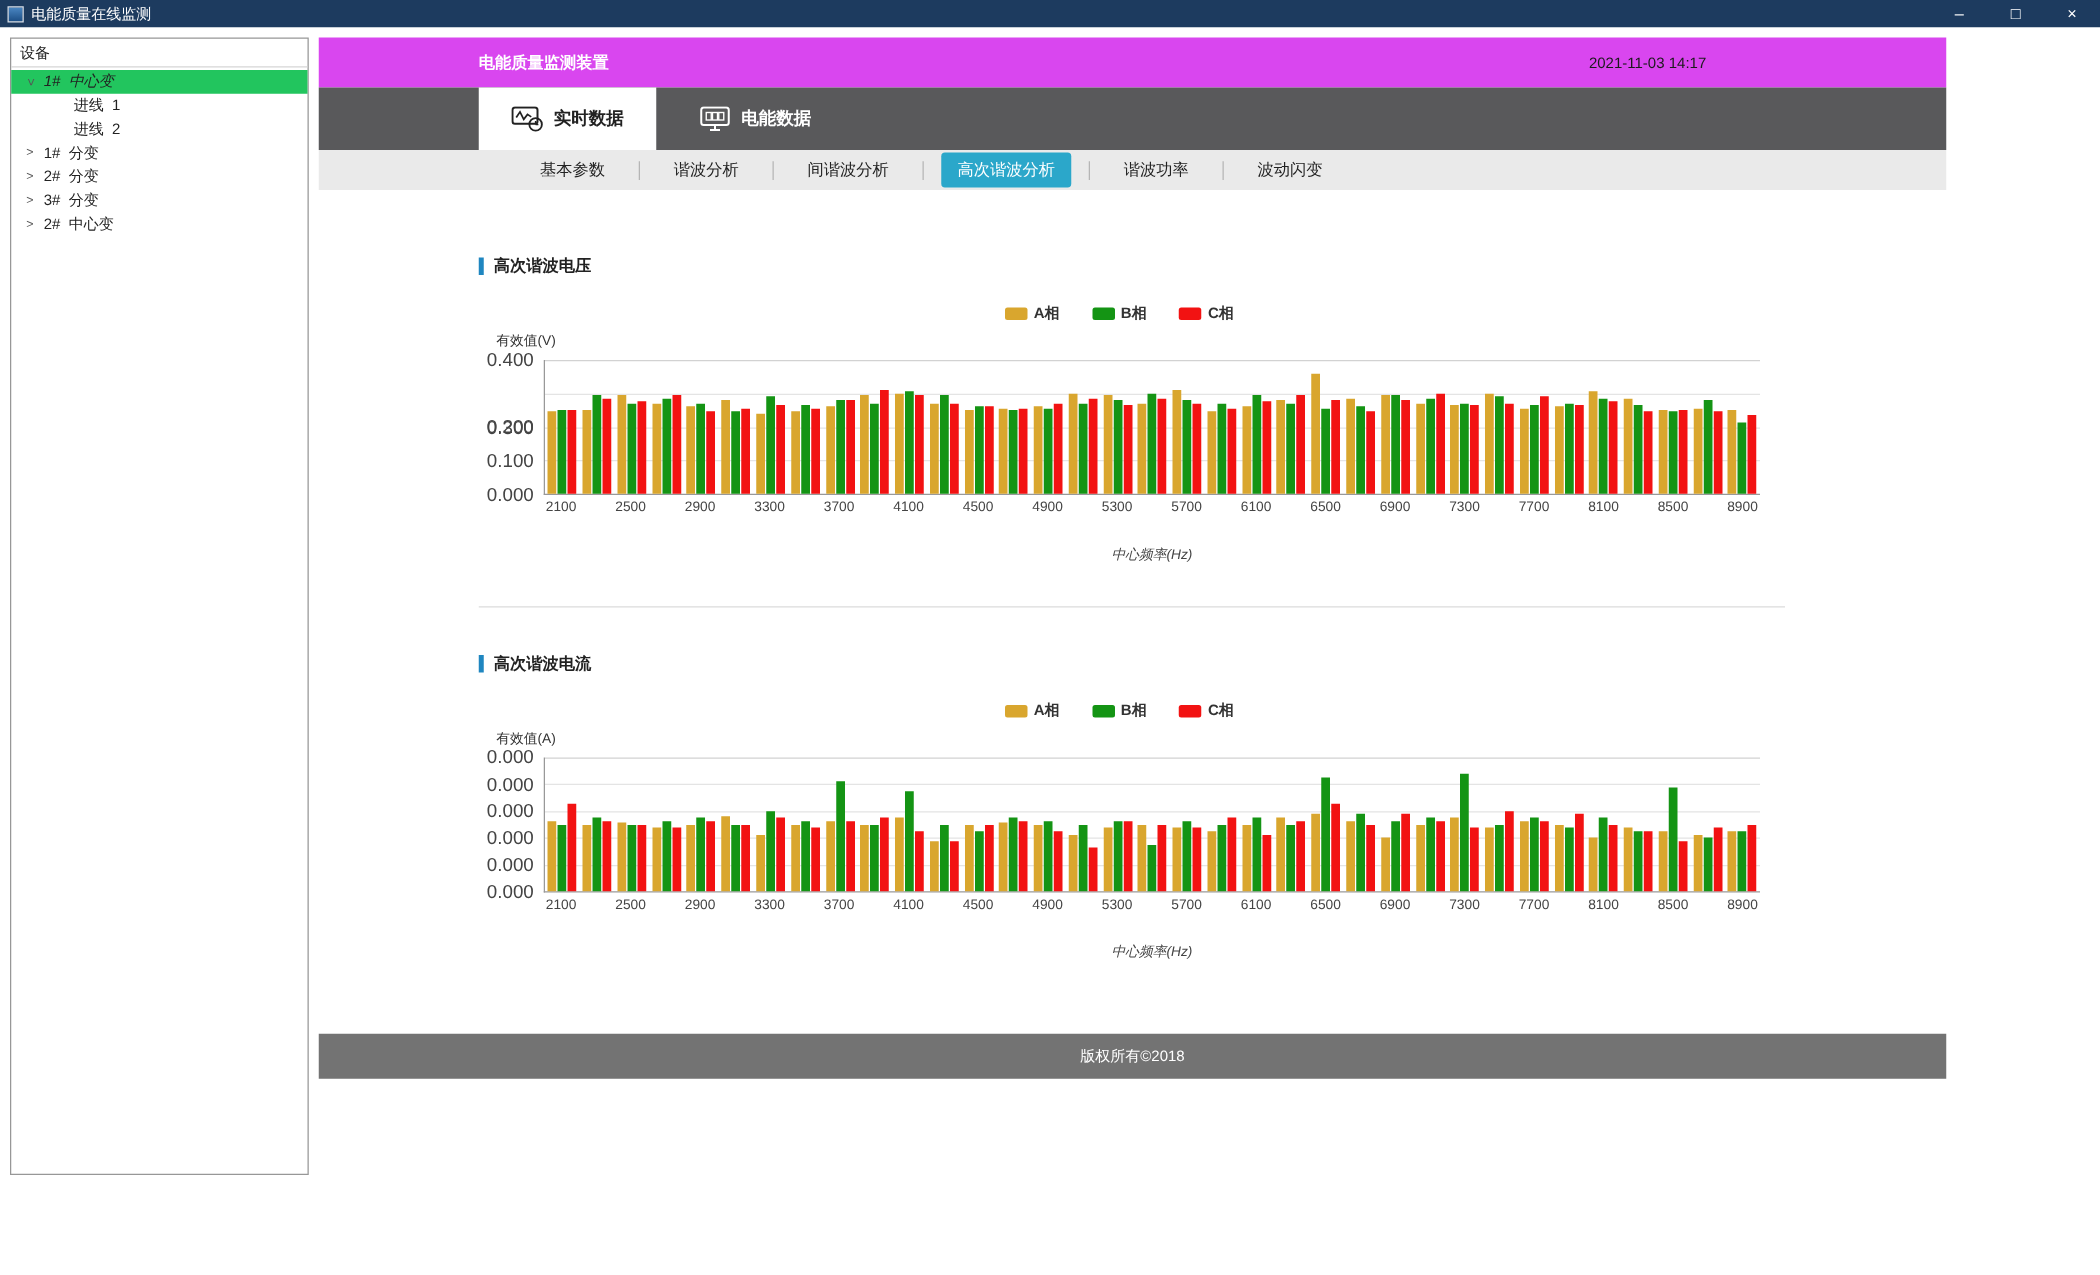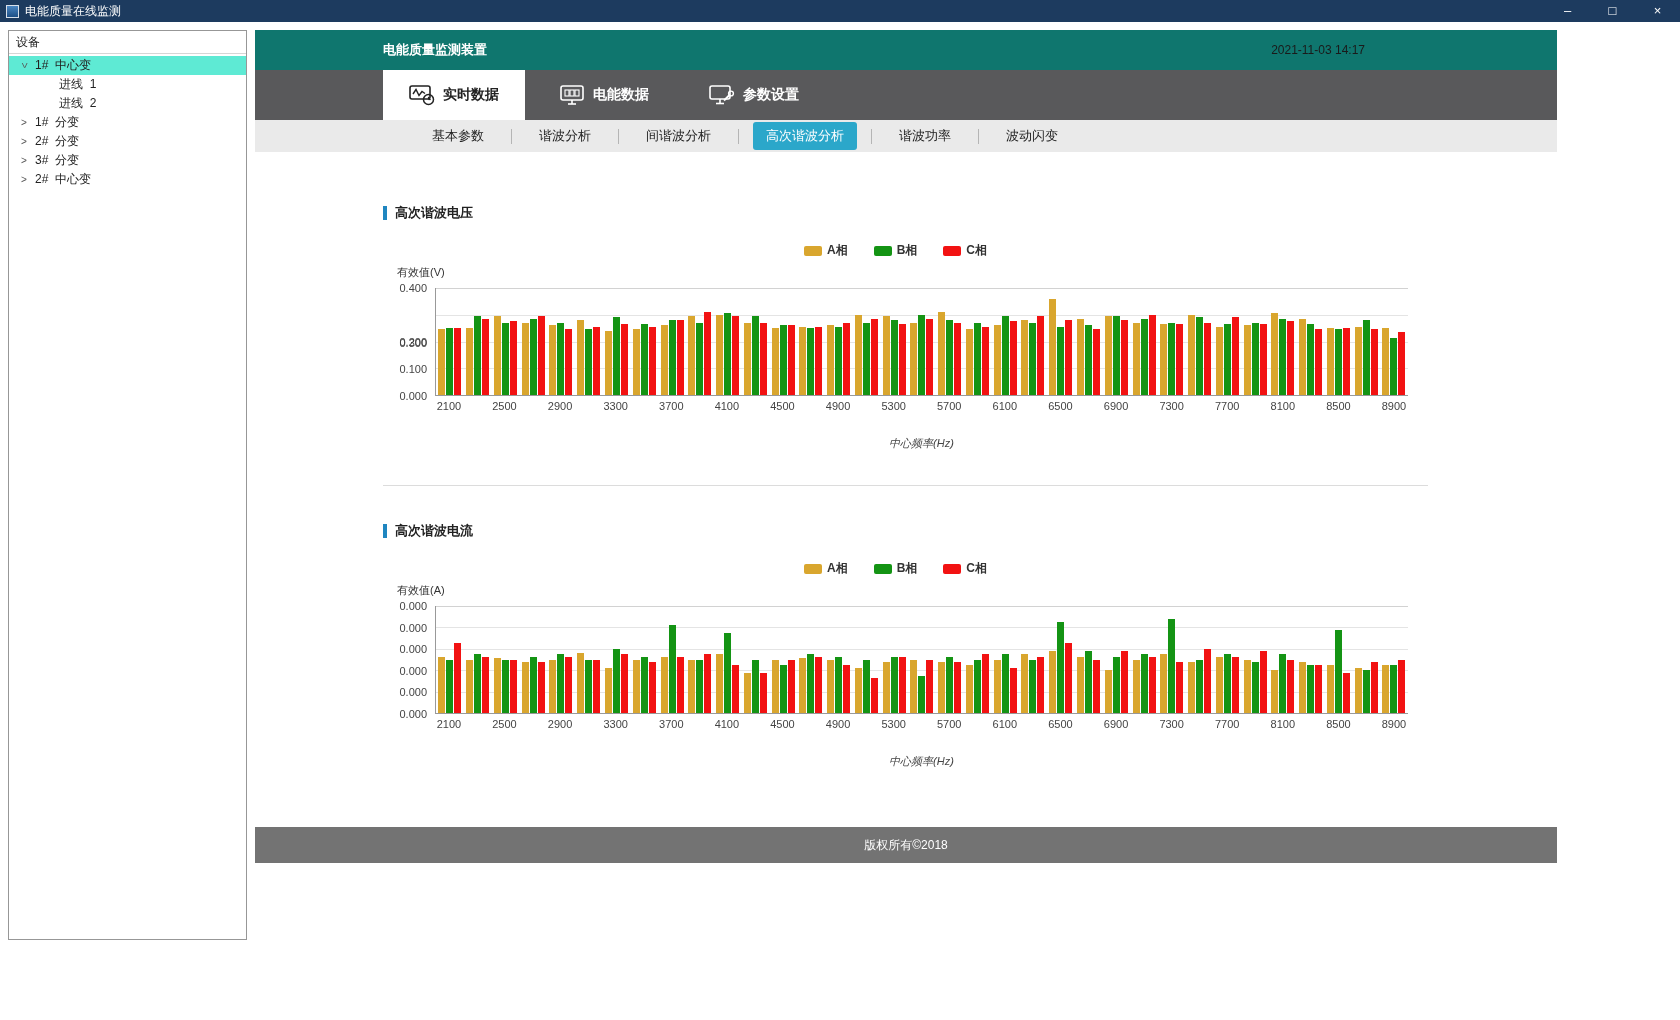--- a/index.html
+++ b/index.html
@@ -18,31 +18,31 @@
   
   .workspace { position:relative; width:1680px; height:998px; background:#fff; }
 
   
   .sidebar { position:absolute; left:8px; top:8px; width:239px; height:910px;
              border:1px solid #979797; background:#fff; }
   .sidebar-header { height:23px; line-height:23px; padding-left:7px; font-size:12px;
                     border-bottom:1px solid #d6d6d6; }
   .tree { padding-top:2px; }
   .tree-item { height:19px; display:flex; align-items:center; font-size:12px; cursor:default; }
-  .tree-item.selected { background:#5eead4; }
+  .tree-item.selected { background:#22c55e;font-style:italic; }
   .tree-item.lvl0 { padding-left:8px; }
   .tree-item.lvl1 { padding-left:46px; }
   .chevron { width:14px; font-size:10px; color:#555; display:inline-block; text-align:center;
              transform-origin:50% 50%; }
   .chevron.expanded { transform:rotate(90deg); }
   .tree-label { margin-left:4px; white-space:pre; }
 
   
   .main { position:absolute; left:255px; top:8px; width:1302px; }
-  .main-header { height:40px; background:#0f766e; display:flex; align-items:center; }
+  .main-header { height:40px; background:#d946ef; display:flex; align-items:center; }
   .main-header .device-title { margin-left:128px; color:#fff; font-weight:bold; font-size:13px; }
   .main-header .datetime { margin-left:auto; margin-right:192px; color:#1a1a1a; font-size:12px; }
 
   .nav-tabs { height:50px; background:#59595b; display:flex; padding-left:128px; }
   .nav-tab { width:142px; display:flex; align-items:center; justify-content:center; gap:8px;
              color:#fff; font-size:14px; font-weight:bold; cursor:pointer; margin-right:8px; }
   .nav-tab.active { background:#fff; color:#222; }
   .nav-tab svg { display:block; }
 
   .sub-tabs { height:32px; background:#eaeaea; display:flex; align-items:center;
@@ -60,21 +60,21 @@
 
   .legend { width:1025px; display:flex; justify-content:center; gap:26px;
             margin:20px 0 6px; font-size:12px; color:#333; }
   .legend-item { display:flex; align-items:center; gap:5px; cursor:pointer;font-weight:bold; }
   .legend-swatch { width:18px; height:10px; border-radius:2px; display:inline-block; }
 
   .chart { width:1025px; }
   .y-unit { font-size:11px; color:#333; margin-left:14px; margin-bottom:8px; }
   .chart-body { display:flex; }
   .y-ticks { width:52px; position:relative; height:108px; }
-  .y-tick { position:absolute; right:8px; transform:translateY(-50%); font-size:11px; color:#444; }
+  .y-tick { position:absolute; right:8px; transform:translateY(-50%); font-size:15px; color:#444; }
   .plot-area { position:relative; width:973px; height:108px;
                border-left:1px solid #999; border-bottom:1px solid #999; }
   .gridline { position:absolute; left:0; right:0; height:1px; background:#e4e4e4; }
   .gridline.top { background:#d2d2d2; }
   .bars { position:absolute; left:0; right:0; top:0; bottom:0; display:flex;
           align-items:flex-end; }
   .bar-group { flex:1; display:flex; justify-content:center; align-items:flex-end; gap:1px;
                height:100%; }
   .bar { width:7px; }
   .x-axis { display:flex; margin-left:52px; width:973px; margin-top:4px; }
@@ -161,32 +161,20 @@
             <svg width="26" height="21" viewBox="0 0 26 21">
     <rect x="2" y="1" width="22" height="14" rx="2" fill="none" stroke="currentColor" stroke-width="1.6"></rect>
     <rect x="6" y="5" width="4" height="6" fill="none" stroke="currentColor" stroke-width="1.1"></rect>
     <rect x="11" y="5" width="4" height="6" fill="none" stroke="currentColor" stroke-width="1.1"></rect>
     <rect x="16" y="5" width="4" height="6" fill="none" stroke="currentColor" stroke-width="1.1"></rect>
     <line x1="9" y1="19" x2="17" y2="19" stroke="currentColor" stroke-width="1.6"></line>
     <line x1="13" y1="15" x2="13" y2="19" stroke="currentColor" stroke-width="1.6"></line>
             </svg>
           </span>
           <span>电能数据</span>
-        </div>
-        <div class="nav-tab">
-          <span>
-            <svg width="26" height="21" viewBox="0 0 26 21">
-    <rect x="1" y="1" width="20" height="13" rx="2" fill="none" stroke="currentColor" stroke-width="1.6"></rect>
-    <line x1="7" y1="18.5" x2="15" y2="18.5" stroke="currentColor" stroke-width="1.6"></line>
-    <line x1="11" y1="14" x2="11" y2="18.5" stroke="currentColor" stroke-width="1.6"></line>
-    <line x1="15" y1="15.5" x2="21" y2="9.5" stroke="currentColor" stroke-width="2"></line>
-    <circle cx="22" cy="8.5" r="2.4" fill="none" stroke="currentColor" stroke-width="1.4"></circle>
-            </svg>
-          </span>
-          <span>参数设置</span>
         </div>
       </div>
 
     <div class="sub-tabs" id="subtabs">
         <span class="sub-tab">基本参数</span>
         <span class="subtab-divider"></span>
         <span class="sub-tab">谐波分析</span>
         <span class="subtab-divider"></span>
         <span class="sub-tab">间谐波分析</span>
         <span class="subtab-divider"></span>

